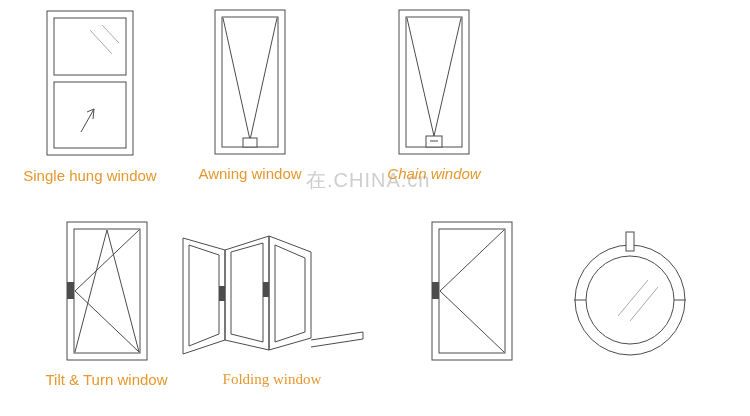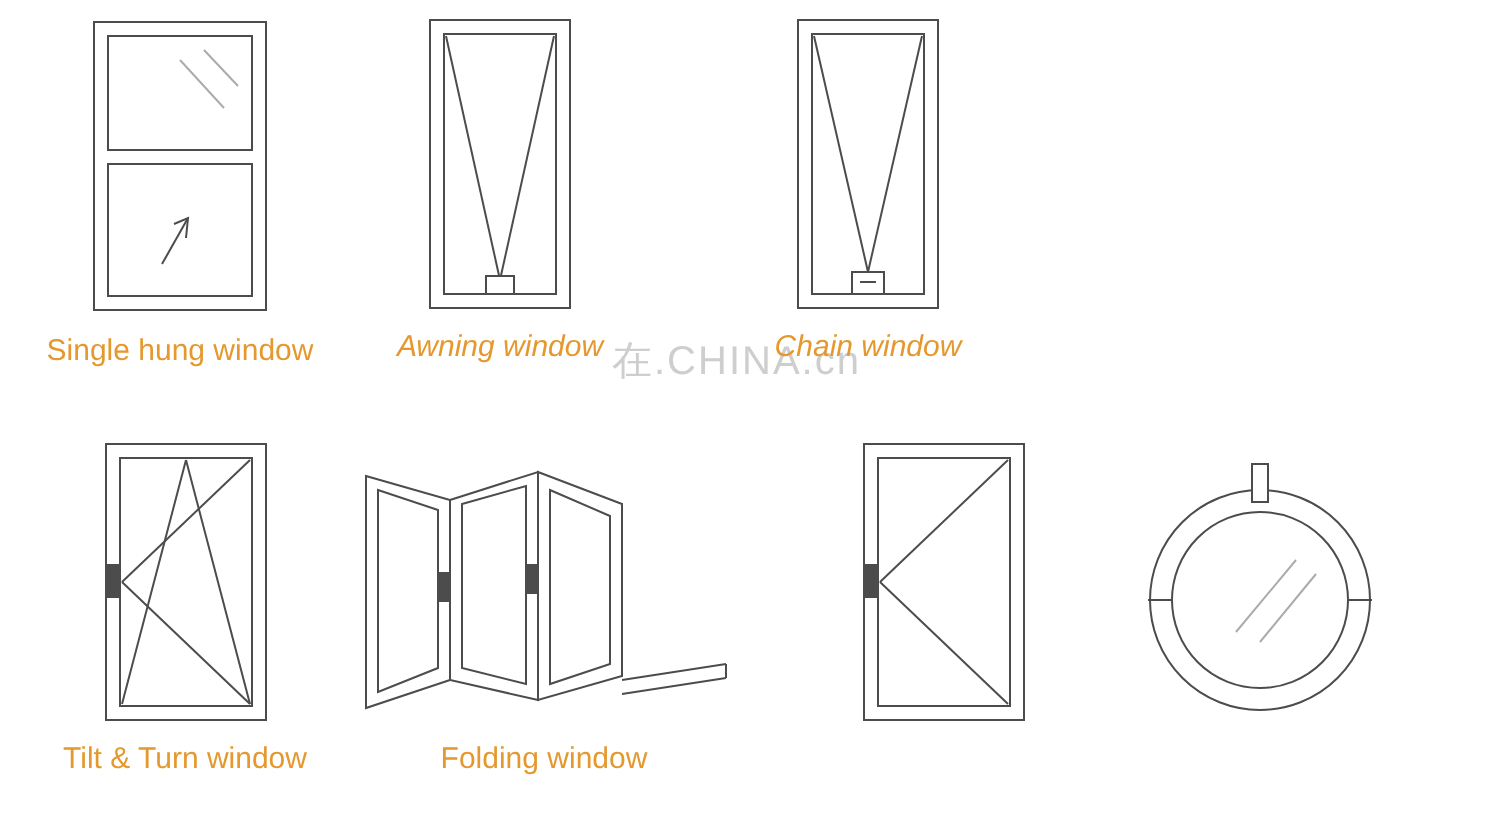--- a/index.html
+++ b/index.html
@@ -43,21 +43,21 @@
       <line class="lnl" x1="58" y1="17" x2="75" y2="35"></line>
       <rect class="ln" x="10" y="74" width="72" height="66"></rect>
       <g>
         <line class="ln" x1="37" y1="124" x2="50" y2="101"></line>
         <polyline class="ln" points="43,104 50,101 49,111"></polyline>
       </g>
     </svg>
     <div class="label">Single hung window</div>
   </div>
 
-  <div class="cell" style="left:185px; top:8px; width:130px;font-style:italic;">
+  <div class="cell" style="left:185px; top:8px; width:130px;">
     <svg width="74" height="148" viewBox="0 0 74 148">
       <rect class="ln" x="2" y="2" width="70" height="144"></rect>
       <rect class="ln" x="9" y="9" width="56" height="130"></rect>
       <g>
         <line class="ln" x1="10" y1="10" x2="37" y2="132"></line>
         <line class="ln" x1="64" y1="10" x2="37" y2="132"></line>
       </g>
       <rect class="handle-box" x="30" y="130" width="14" height="9"></rect>
     </svg>
     <div class="label">Awning window</div>
@@ -71,38 +71,38 @@
         <line class="ln" x1="10" y1="10" x2="37" y2="128"></line>
         <line class="ln" x1="64" y1="10" x2="37" y2="128"></line>
       </g>
       <rect class="handle-box" x="29" y="128" width="16" height="11"></rect>
       <line class="ln" x1="33" y1="133" x2="41" y2="133"></line>
     </svg>
     <div class="label">Chain window</div>
   </div>
 
 
-  <div class="cell" style="left:25px; top:220px; width:135px;">
+  <div class="cell" style="left:39px; top:220px; width:135px;">
     <svg width="84" height="142" viewBox="0 0 84 142">
       <rect class="ln" x="2" y="2" width="80" height="138"></rect>
       <rect class="ln" x="9" y="9" width="66" height="124"></rect>
       <g>
         <line class="ln" x1="74" y1="10" x2="10" y2="71"></line>
         <line class="ln" x1="74" y1="132" x2="10" y2="71"></line>
       </g>
       <g>
         <line class="ln" x1="10" y1="132" x2="42" y2="10"></line>
         <line class="ln" x1="74" y1="132" x2="42" y2="10"></line>
       </g>
       <rect class="handle-dark" x="2" y="62" width="7" height="17"></rect>
     </svg>
     <div class="label">Tilt &amp; Turn window</div>
   </div>
 
-  <div class="cell" style="left:162px; top:222px; width:220px;">
+  <div class="cell" style="left:162px; top:222px; width:220px;font-family:Liberation Serif, serif;">
     <svg width="195" height="140" viewBox="0 0 195 140">
       <g>
         <polygon class="ln" points="8,16 50,28 50,118 8,132"></polygon>
         <polygon class="ln" points="14,23 44,33 44,112 14,124"></polygon>
       </g>
       <g>
         <polygon class="ln" points="50,28 94,14 94,128 50,118"></polygon>
         <polygon class="ln" points="56,30 88,21 88,120 56,112"></polygon>
       </g>
       <g>

